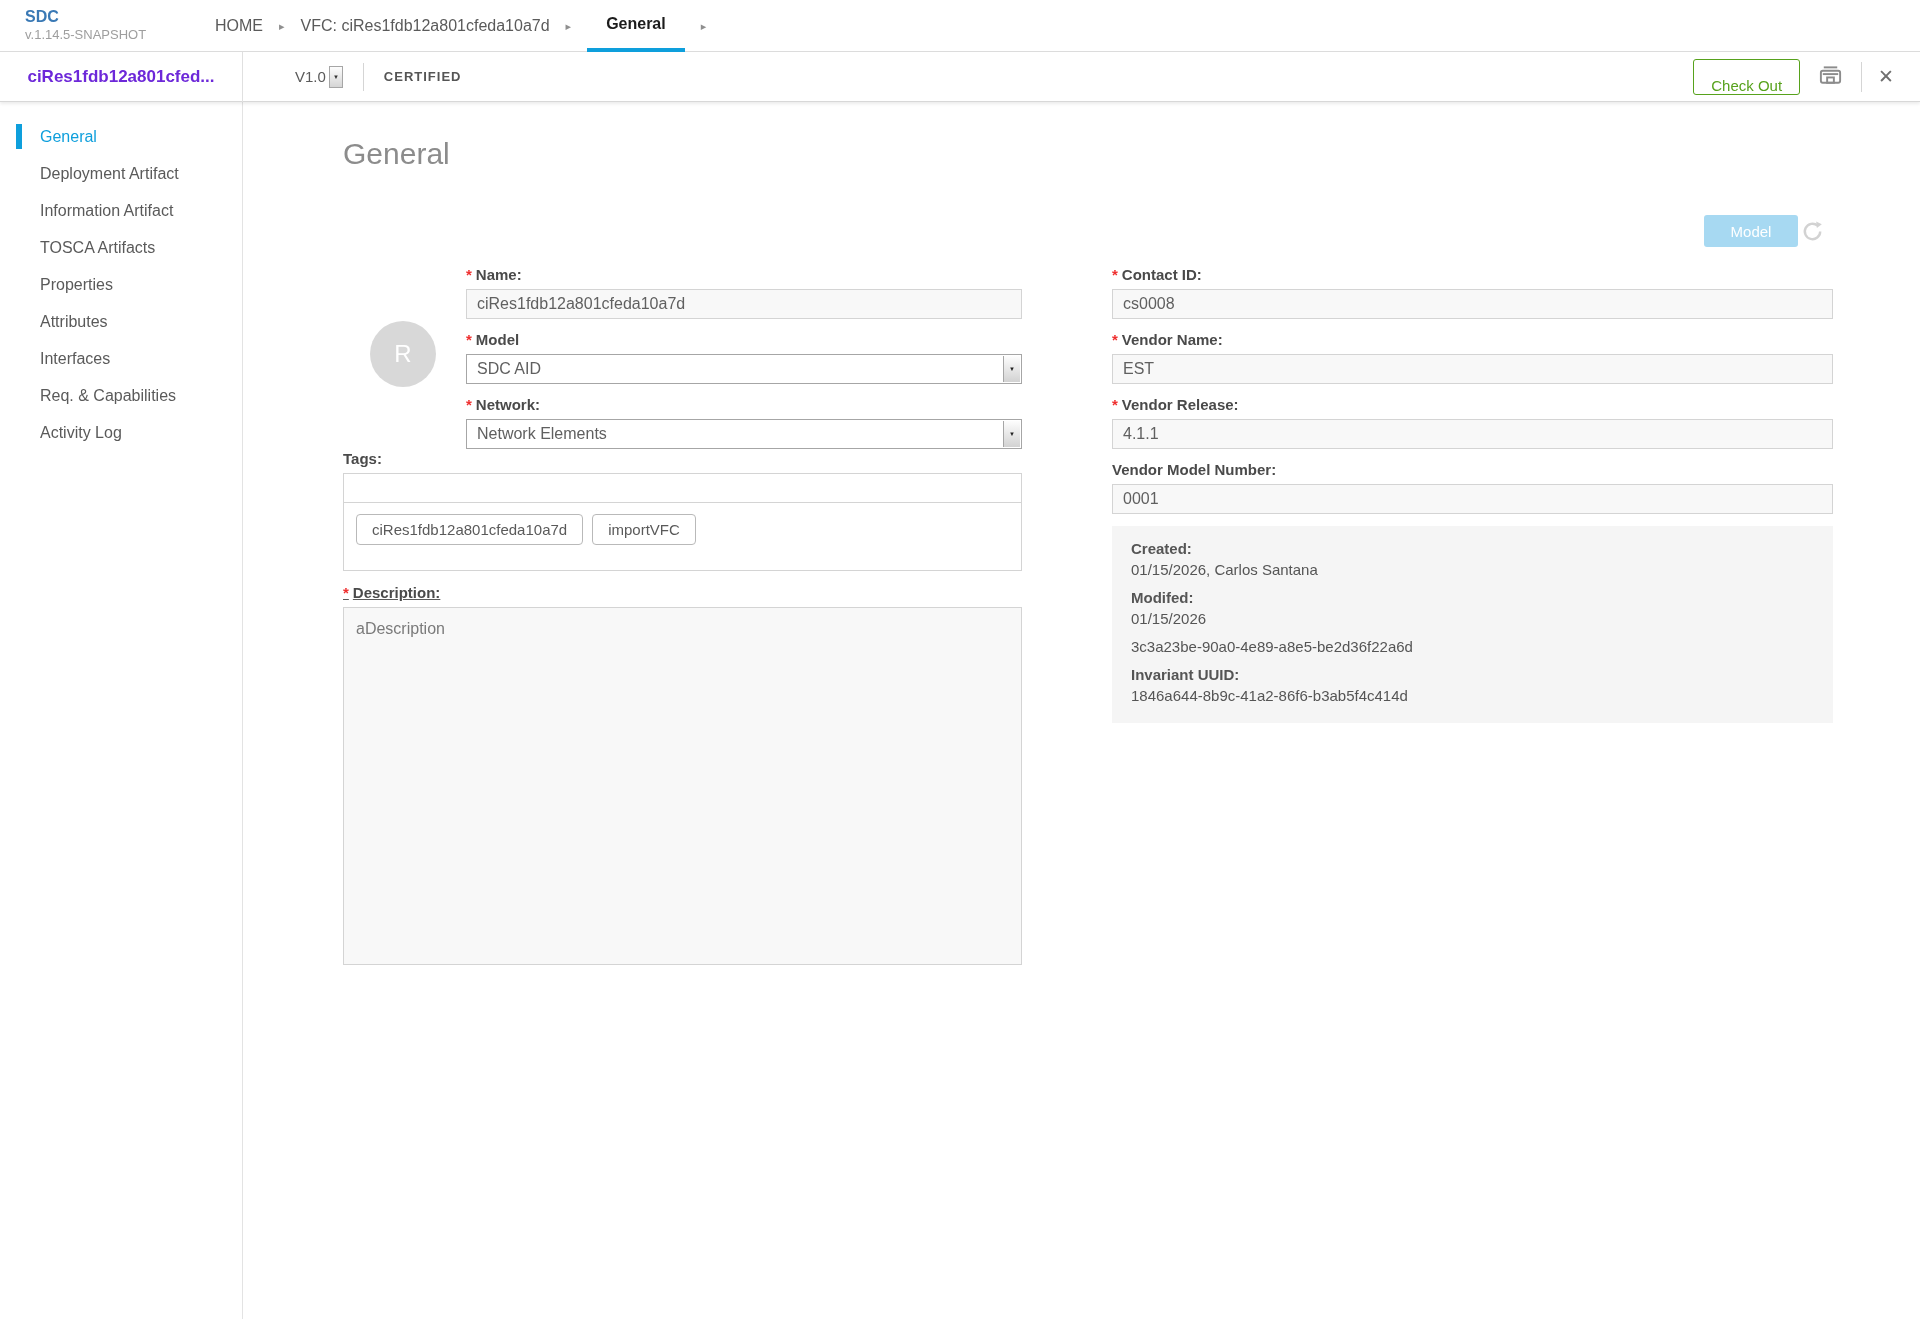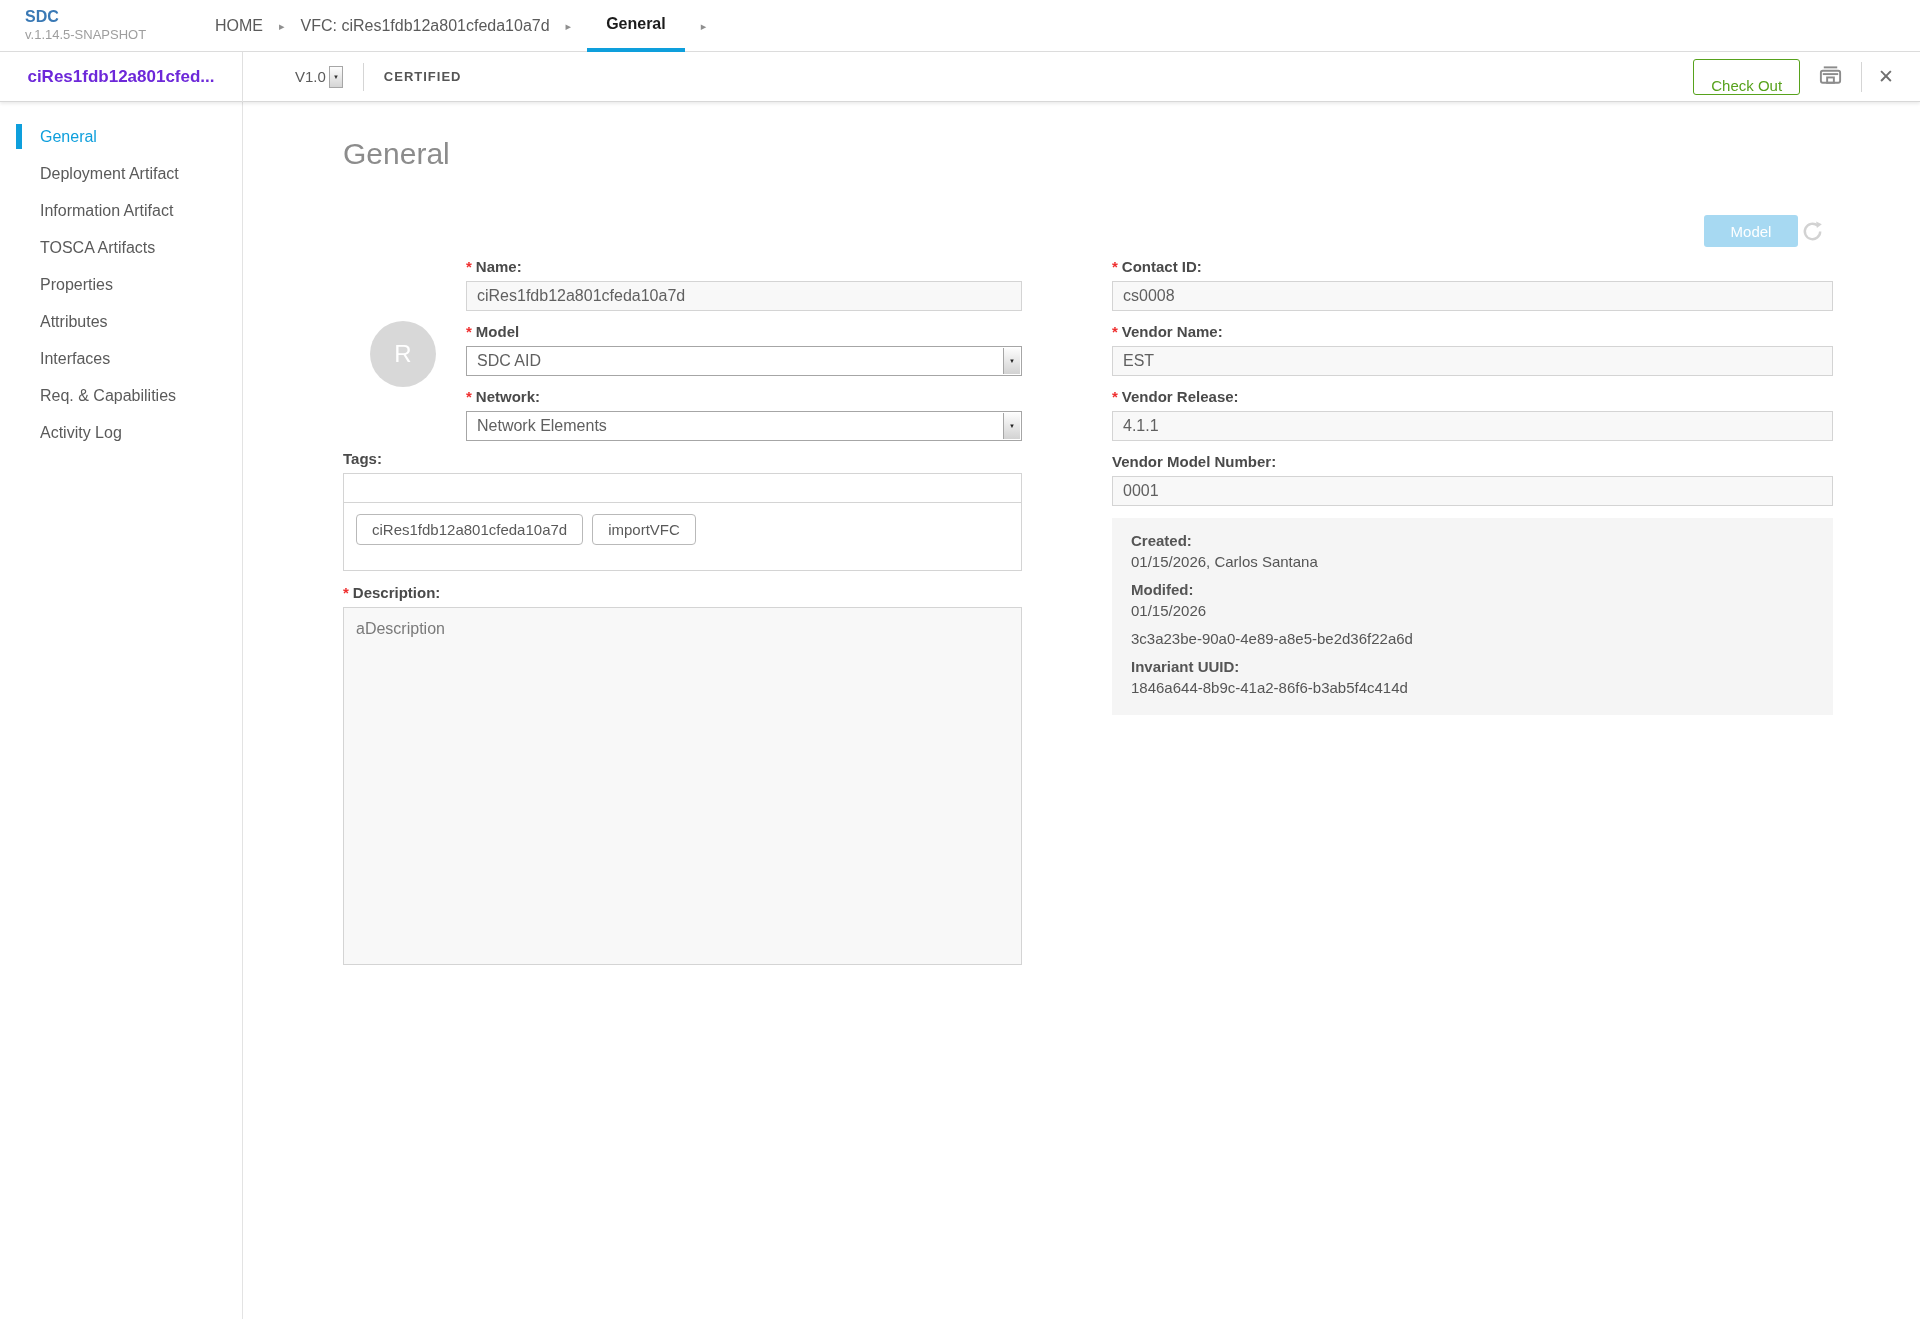--- a/index.html
+++ b/index.html
@@ -57,23 +57,23 @@
               border-radius:3px; background:#a7d9f2; color:#fff; font-size:15px;
               font-family:inherit; cursor:default; }
   .refresh-btn { position:absolute; left:1557px; top:117px; background:none; border:none; cursor:pointer; }
   .avatar { position:absolute; left:127px; top:219px; width:66px; height:66px; border-radius:50%;
             background:#d8d8d8; display:flex; align-items:center; justify-content:center;
             color:#fff; font-size:24px; }
 
   .col-left  { position:absolute; left:223px; top:156px; width:556px; }
   .col-right { position:absolute; left:869px; top:156px; width:721px; }
   .tags-block { position:absolute; left:100px; top:348px; width:679px; }
-  .desc-block { position:absolute; left:100px; top:482px; width:679px; }
-
-  .fgroup { margin-bottom:12px; }
+  .desc-block { position:absolute; left:100px; top:482px; width:679px;text-decoration:underline; }
+
+  .fgroup { margin-bottom:12px;margin-top:8px; }
   .flabel { display:block; height:18px; margin-bottom:5px; font-size:15px; font-weight:700;
             color:#4a4a4a; white-space:nowrap; }
   .req { color:#ef2e2e; margin-right:4px; }
   .tinput { width:100%; height:30px; border:1px solid #d4d4d4; background:#f8f8f8; padding:0 10px;
             font-size:16px; color:#606060; font-family:inherit; }
   .tinput.white { background:#fff; }
   .selectbox { position:relative; width:100%; height:30px; border:1px solid #a6a6a6; background:#fff;
                display:flex; align-items:center; padding:0 24px 0 10px; font-size:16px; color:#606060;
                cursor:pointer; }
   .select-arrow { position:absolute; right:1px; top:1px; bottom:1px; width:17px;

